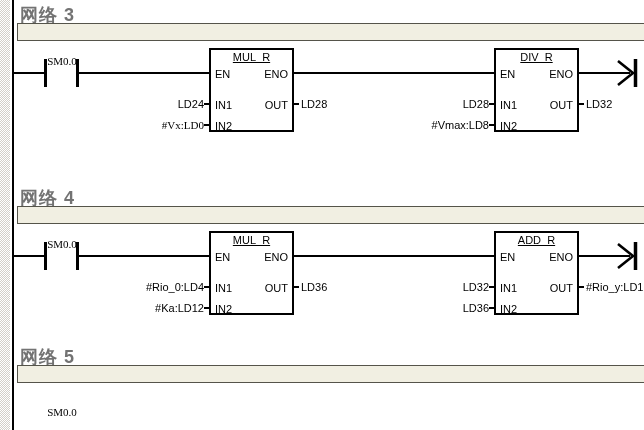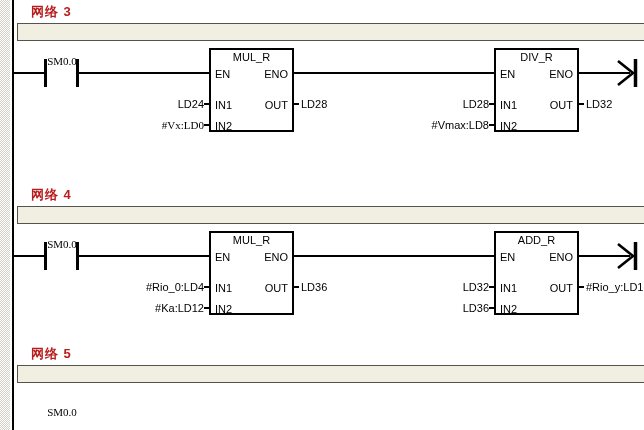--- a/index.html
+++ b/index.html
@@ -10,37 +10,37 @@
   }
   .margin-hatch{
     position:absolute;left:0;top:0;width:10px;height:430px;
     background-image:conic-gradient(#d4d0c8 25%,#ffffff 0 50%,#d4d0c8 0 75%,#ffffff 0);
     background-size:2px 2px;
   }
   .page-border{position:absolute;left:12px;top:0;width:2px;height:430px;background:#000;}
   .net{position:absolute;left:0;width:644px;height:145px;}
   .net-title{
     position:absolute;left:20px;top:0;height:15px;
-    font-weight:bold;font-size:13px;color:#b91c1c;white-space:nowrap;letter-spacing:1px;margin-left:11px;
+    font-weight:bold;font-size:18px;color:#737373;white-space:nowrap;letter-spacing:1px;
   }
   .comment-bar{
     position:absolute;left:17px;top:20px;width:700px;height:16px;
     background:#f1efe2;border:1px solid #55544a;
   }
   .hline{position:absolute;height:2px;background:#000;}
   .cbar{position:absolute;width:3px;height:28px;top:56px;background:#000;}
   .contact-label{
     position:absolute;left:30px;top:52px;width:64px;text-align:center;
     font-size:11px;line-height:12px;color:#000;font-family:Liberation Serif, serif;
   }
   .fbox{
     position:absolute;top:45px;width:85px;height:84px;box-sizing:border-box;
     border:2px solid #000;background:#fff;
   }
-  .fbox .btitle{position:absolute;left:0;right:0;top:1px;text-align:center;font-size:11px;line-height:12px;}
+  .fbox .btitle{position:absolute;left:0;right:0;top:1px;text-align:center;font-size:11px;line-height:12px;text-decoration:underline;}
   .pin{position:absolute;font-size:11px;line-height:12px;color:#000;}
   .pin.l{left:4px;} .pin.r{right:4px;}
   .row-en{top:18px;} .row-in1{top:49px;} .row-in2{top:70px;}
   .tick{position:absolute;width:5px;height:2px;background:#000;}
   .operand{position:absolute;font-size:11px;line-height:12px;color:#000;white-space:nowrap;}
   .op-in1{top:95px;text-align:right;margin-left:6px;} .op-in2{top:116px;text-align:right;} .op-out{top:95px;}
   .arrow{position:absolute;left:610px;top:55px;}
 </style>
 </head>
 <body>

